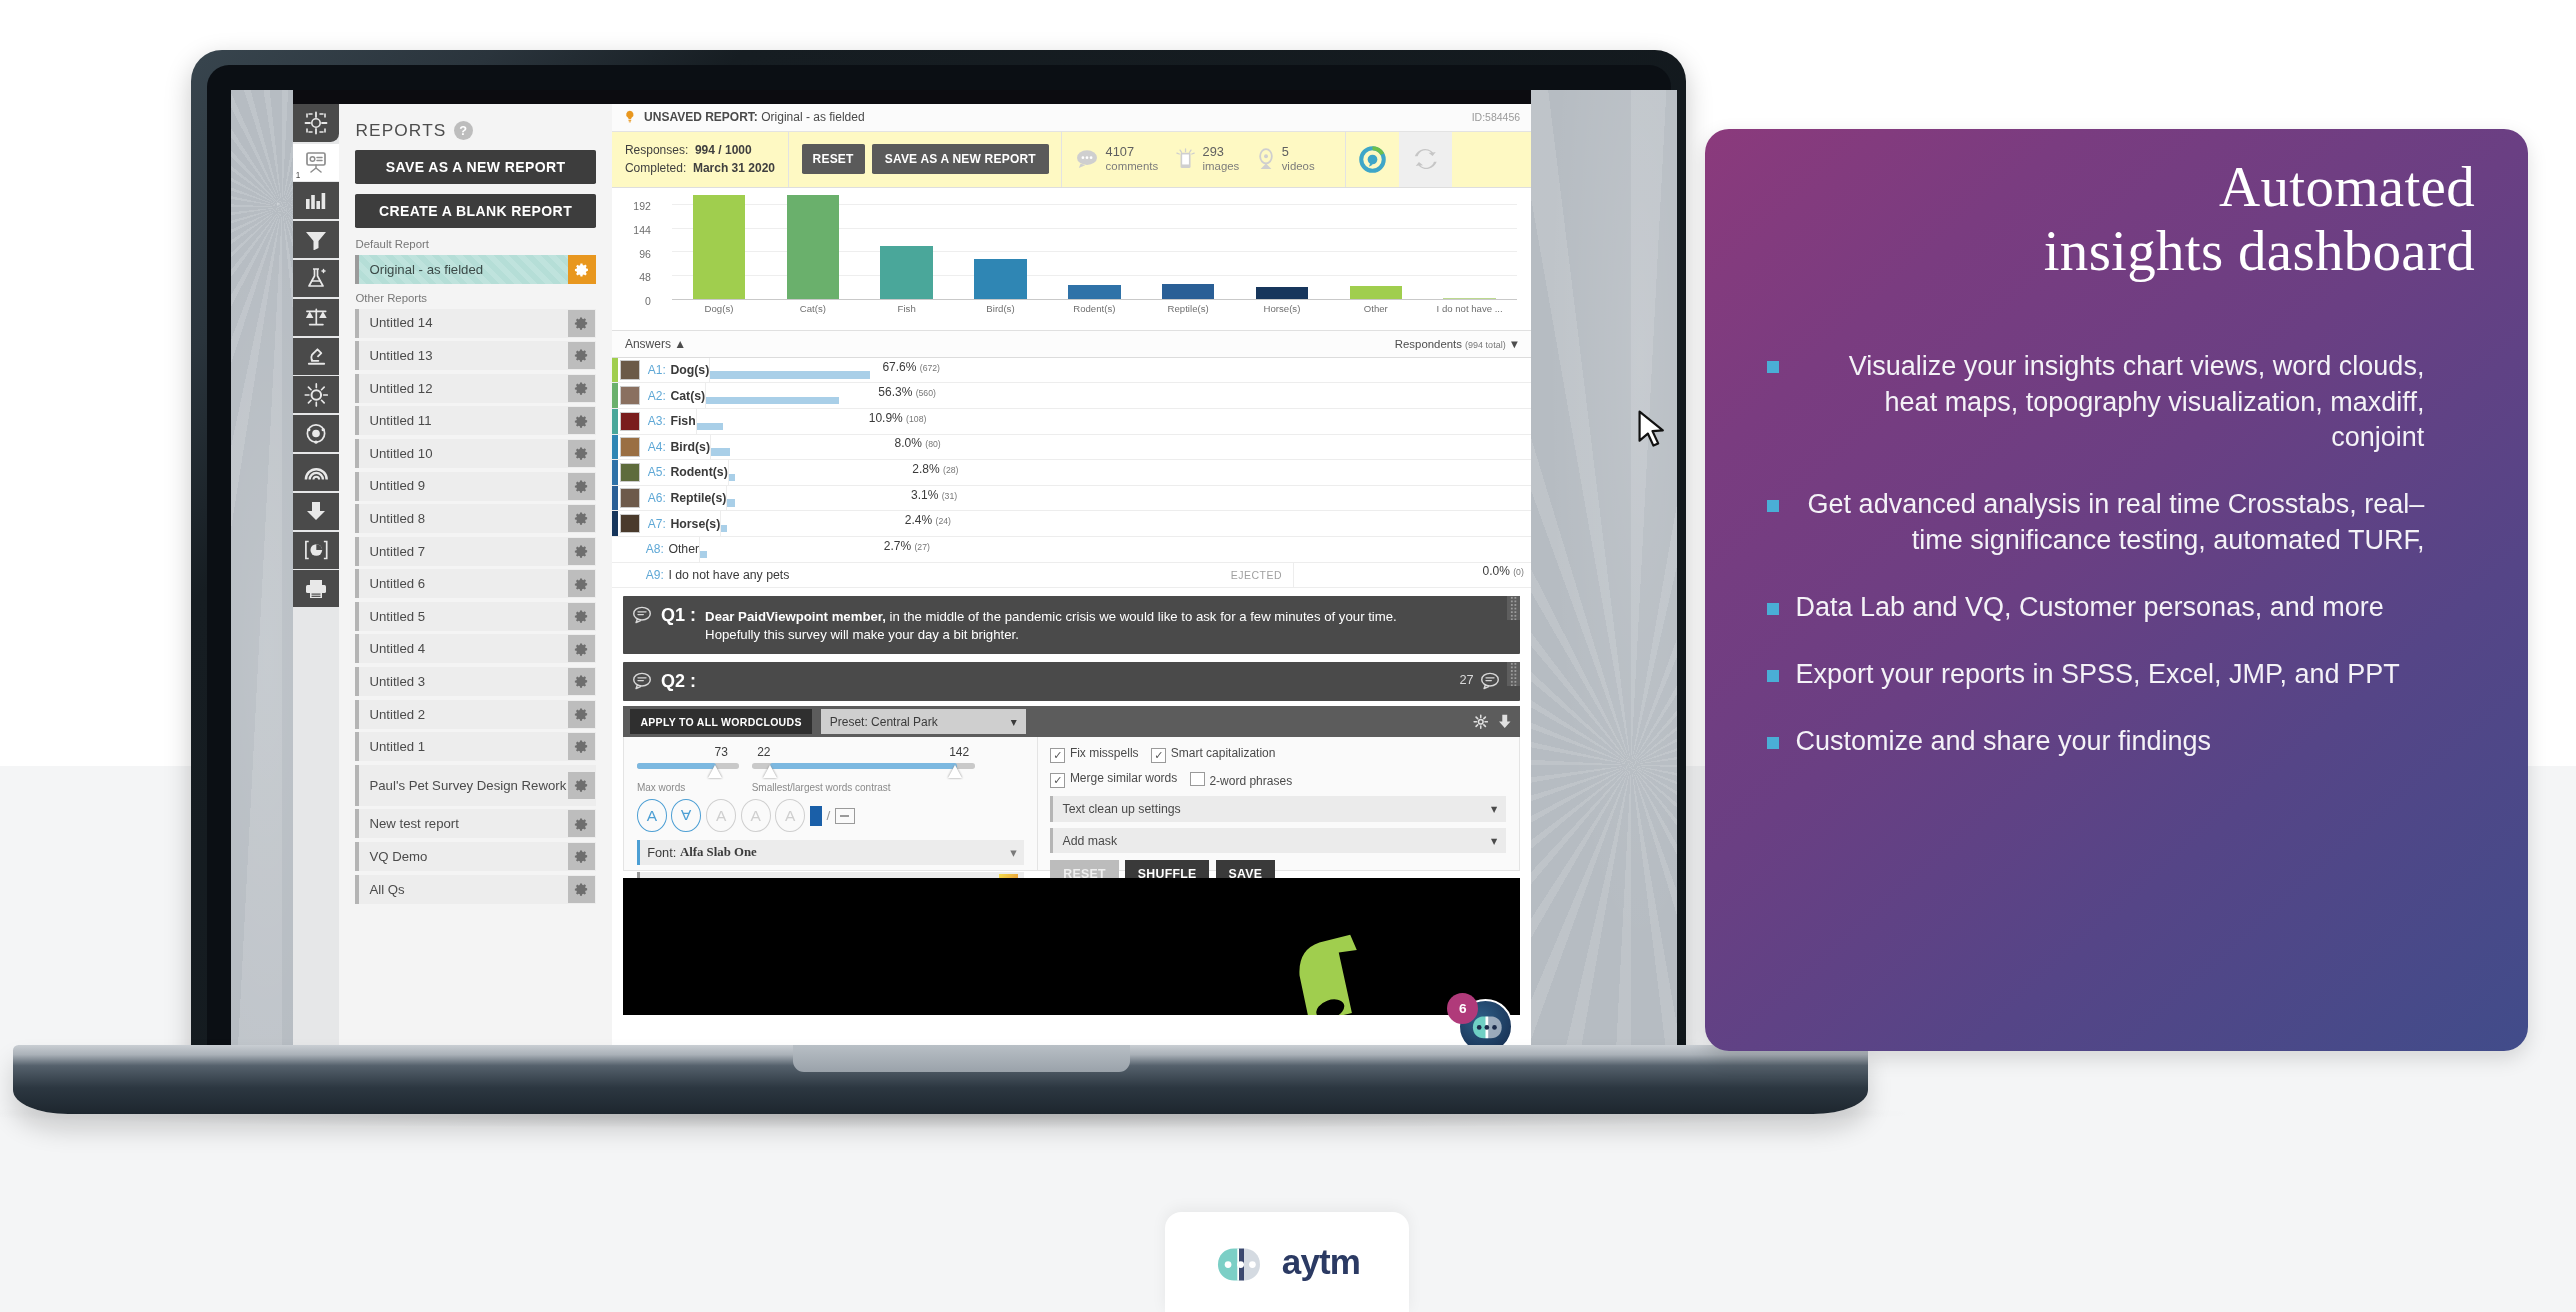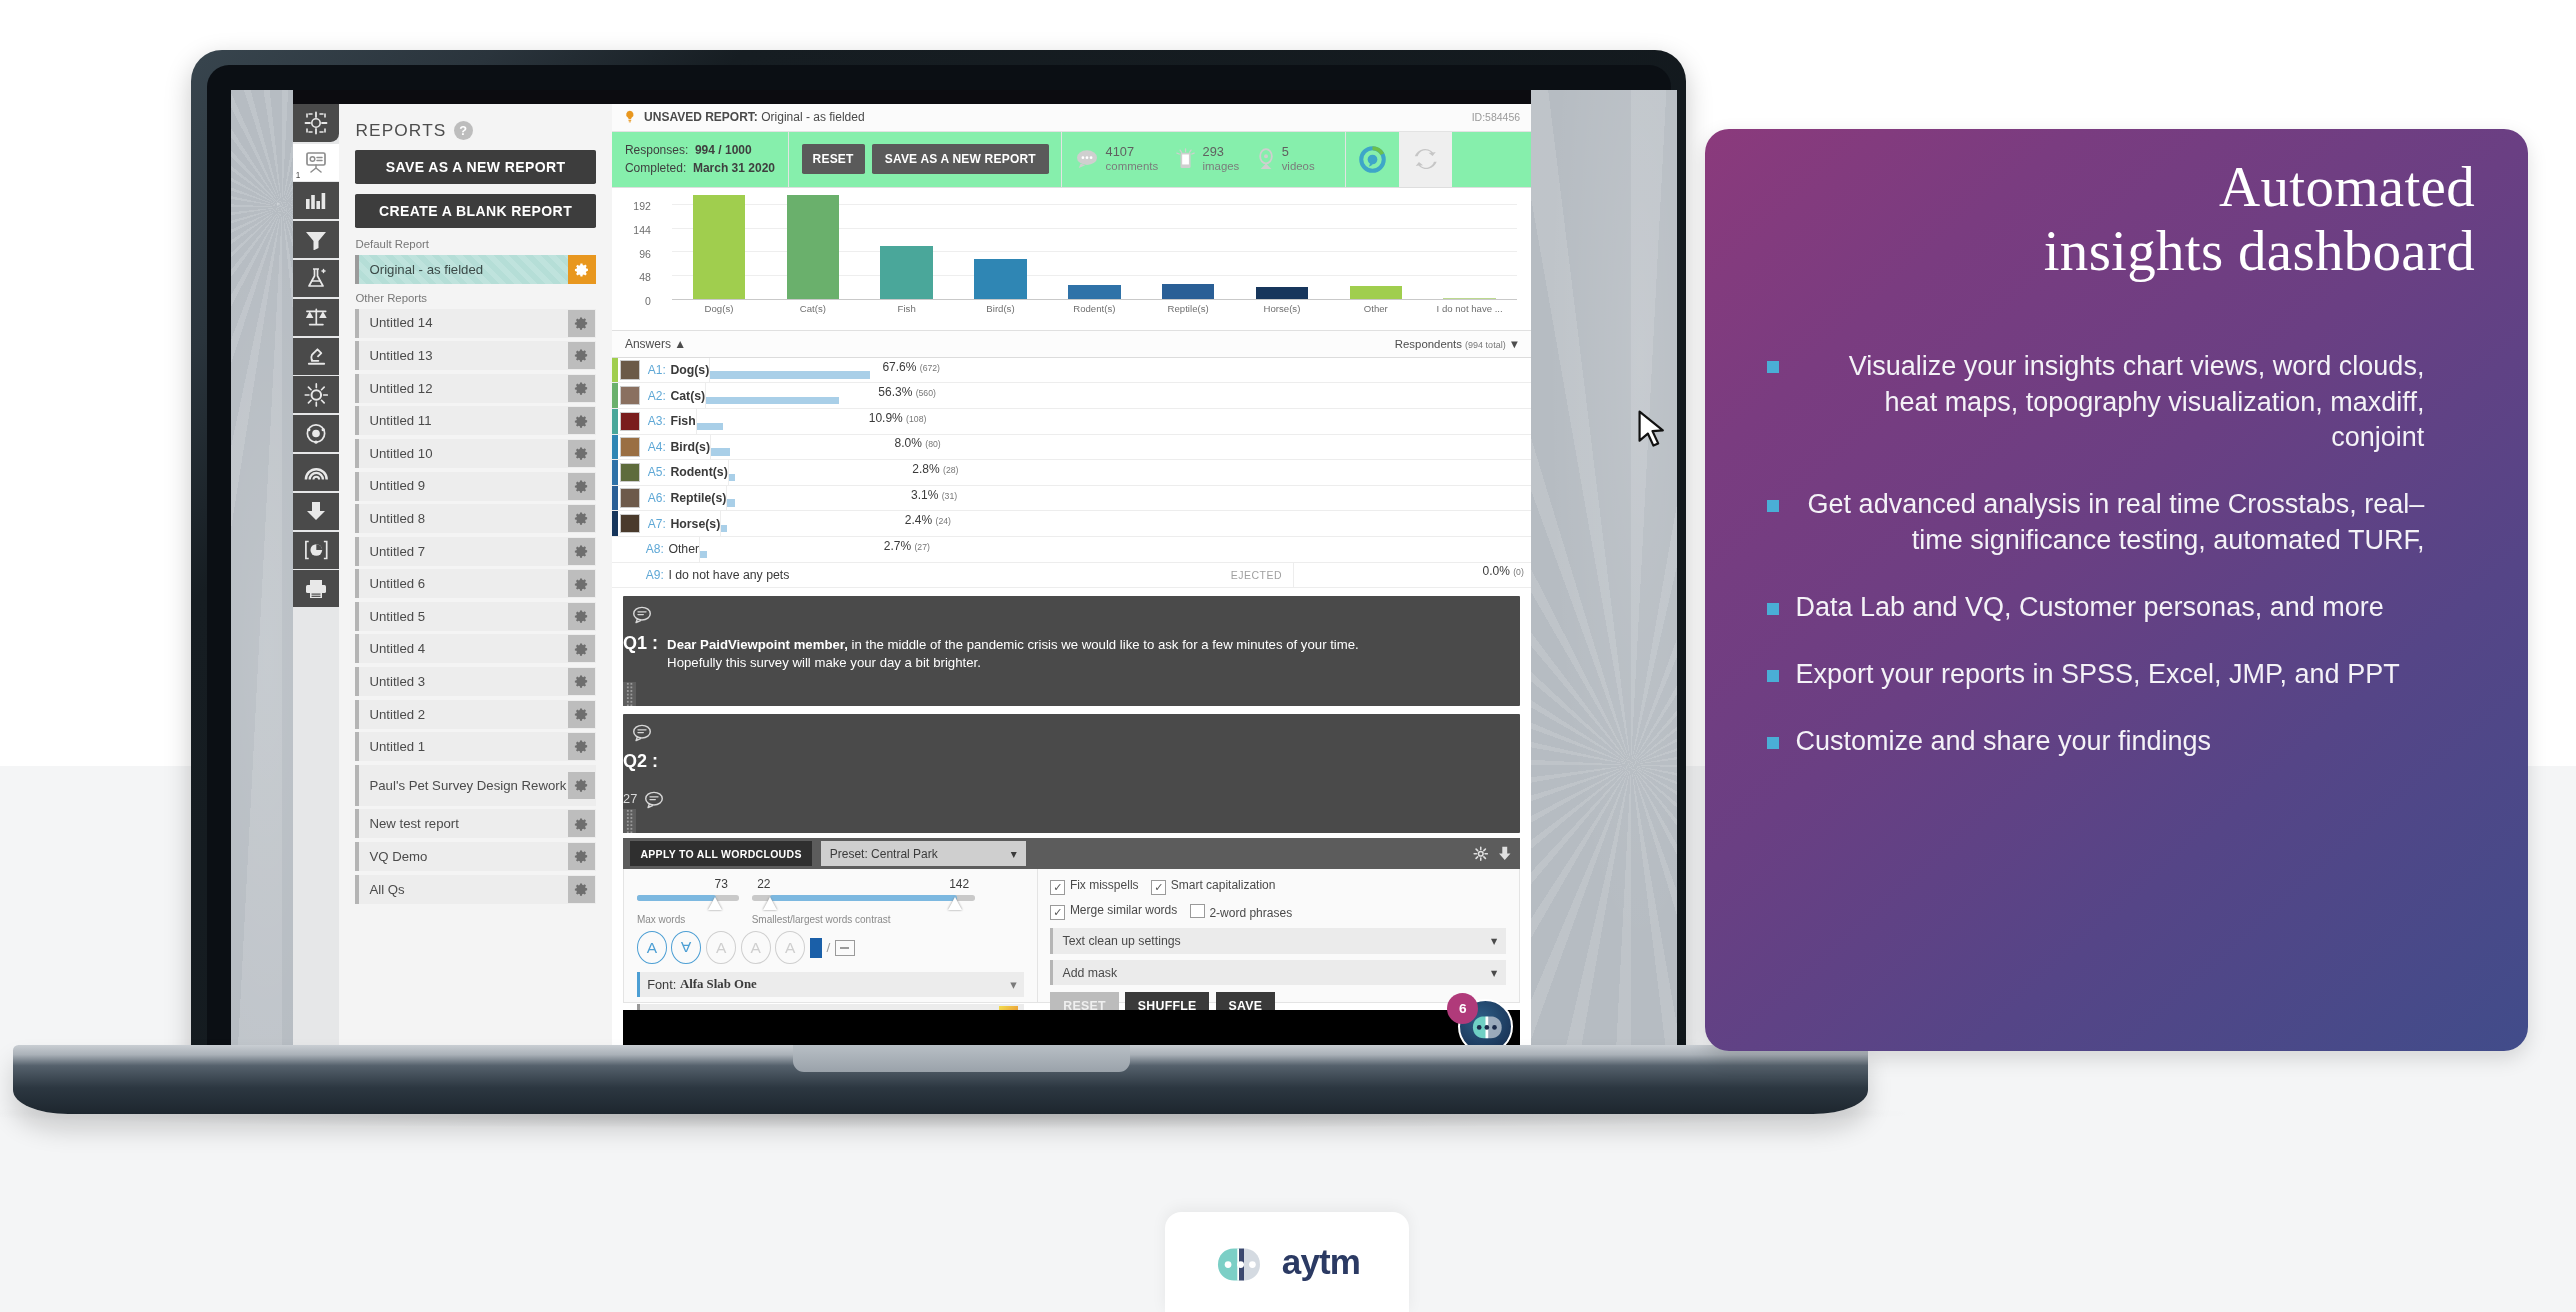--- a/index.html
+++ b/index.html
@@ -96,21 +96,21 @@
 
   
   .main{position:absolute;left:319px;top:13.7px;width:919px;height:968px;background:#ffffff;}
   .unsaved{height:27px;background:#fbfbfb;border-bottom:0.9px solid #e3e3e3;display:flex;align-items:center;
     padding:0 11px;gap:7.3px;}
   .unsaved-bulb{width:13.7px;height:13.7px;}
   .unsaved-txt{font-size:12px;color:#4a4a4a;}
   .unsaved-txt b{font-weight:bold;}
   .unsaved-id{margin-left:auto;font-size:10.5px;color:#9a9a9a;}
 
-  .toolbar{height:55px;background:#86efac;display:flex;align-items:center;border-bottom:0.9px solid #dedede;}
+  .toolbar{height:55px;background:#fef9c3;display:flex;align-items:center;border-bottom:0.9px solid #dedede;}
   .tb-cell{height:55px;display:flex;align-items:center;padding:0 12.8px;border-right:0.9px solid #e3e3e3;}
   .resp{font-size:12px;color:#3f3f3f;line-height:1.55;}
   .resp b{font-weight:bold;}
   .tb-btn{background:#5a5a5a;color:#fff;font-size:12px;font-weight:bold;padding:8.2px 11px;border-radius:1.8px;letter-spacing:0.2px;}
   .tb-btn.wide{padding:8.2px 12.8px;}
   .stat{display:flex;align-items:center;gap:6.4px;margin-right:18px;}
   .stat-txt{font-size:11.4px;color:#7b7b7b;line-height:1.15;}
   .stat-txt b{display:block;font-size:12.8px;color:#606060;font-weight:normal;}
   .tb-round{width:53px;height:55px;display:flex;align-items:center;justify-content:center;}
   .tb-round.alt{background:#efefef;}
@@ -140,21 +140,21 @@
   .acode{font-size:12px;color:#5fa8d6;align-self:center;margin-left:8.2px;}
   .atext{font-size:12.3px;color:#3a3a3a;align-self:center;margin-left:4.6px;font-weight:bold;}
   .atext.norm{font-weight:normal;}
   .ejected{margin-left:auto;align-self:center;margin-right:11px;font-size:10.5px;color:#a0a0a0;letter-spacing:0.5px;}
   .rcell{width:237px;position:relative;border-left:0.9px solid #ededed;}
   .pct{position:absolute;right:7.3px;top:1.8px;font-size:12px;color:#3a3a3a;}
   .pct small{font-size:8.7px;color:#777;}
   .minibar{position:absolute;left:0;bottom:3.6px;height:7.3px;background:#a9cfe8;}
 
   
-  .qblock{margin:8.2px 11px 0 11px;background:#4a4a4a;color:#fff;display:flex;border-radius:0.9px;position:relative;flex-direction:column;}
+  .qblock{margin:8.2px 11px 0 11px;background:#4a4a4a;color:#fff;display:flex;border-radius:0.9px;position:relative;}
   .q-ico{width:38px;display:flex;align-items:flex-start;justify-content:center;padding-top:10px;}
   .q-body{flex:1;padding:8.2px 9px 9px 0;display:flex;gap:9px;}
   .q-num{font-size:18px;font-weight:bold;white-space:nowrap;padding-top:0.9px;}
   .q-txt{font-size:13.2px;line-height:1.38;padding-top:3.6px;}
   .q-txt b{font-weight:bold;}
   .q-right{display:flex;align-items:flex-start;gap:6.4px;padding:10px 7.3px 0 0;}
   .q-count{font-size:12.8px;color:#d9d9d9;}
   .q-grip{width:12.8px;height:100%;background:#5e5e5e;display:flex;align-items:center;justify-content:center;}
   .grip-dots{width:7.3px;height:24px;
     background-image:radial-gradient(#9c9c9c 35%,transparent 36%);

